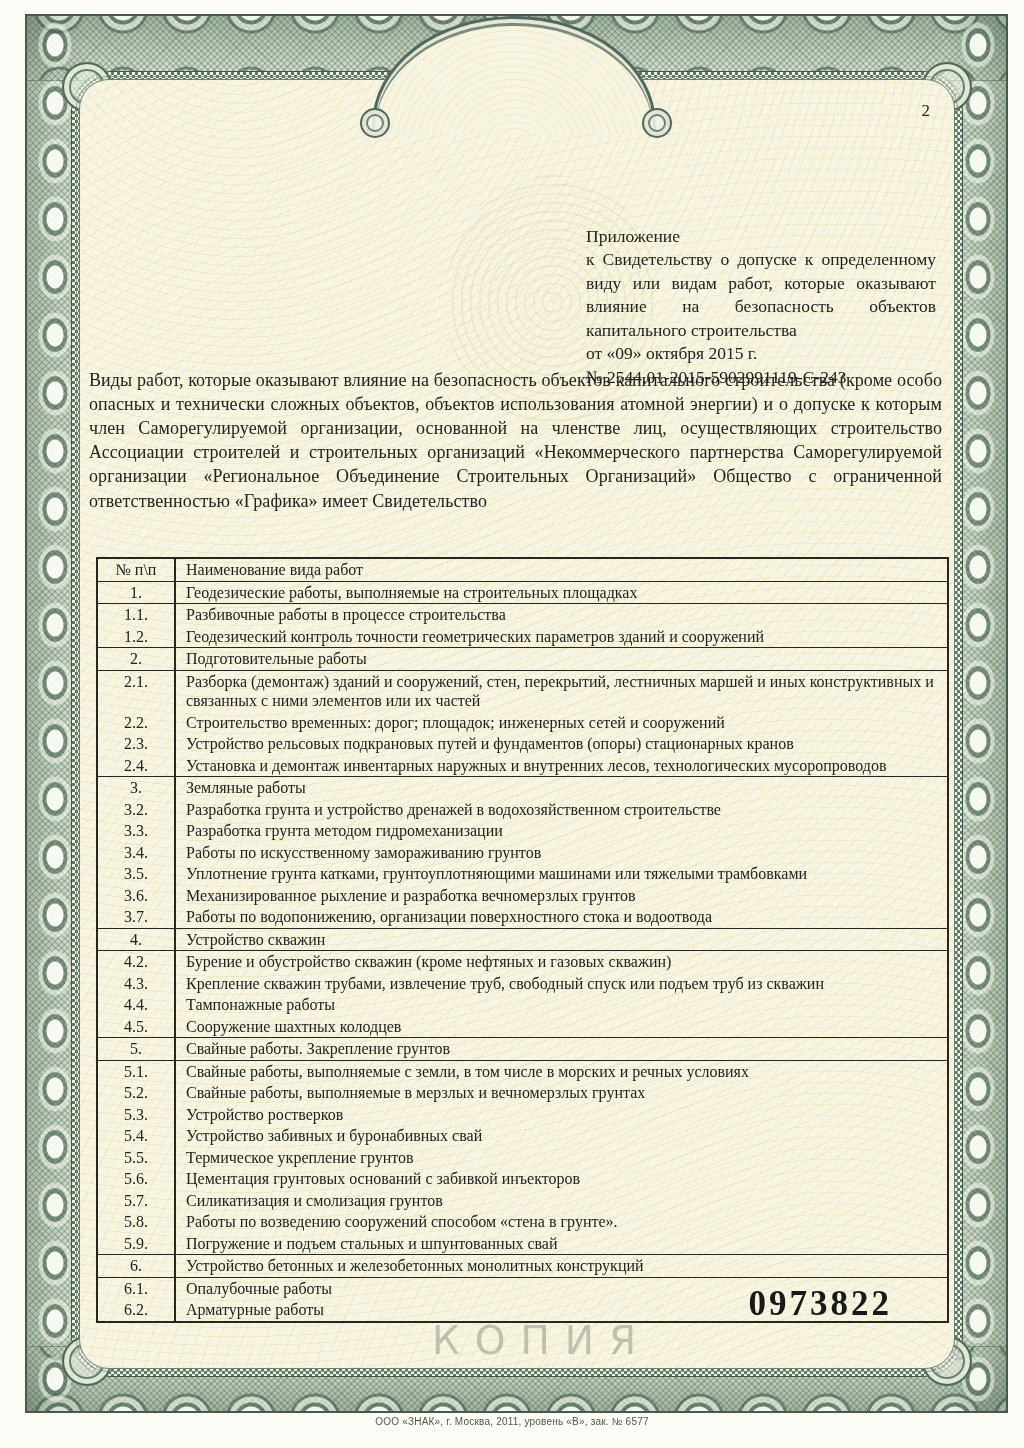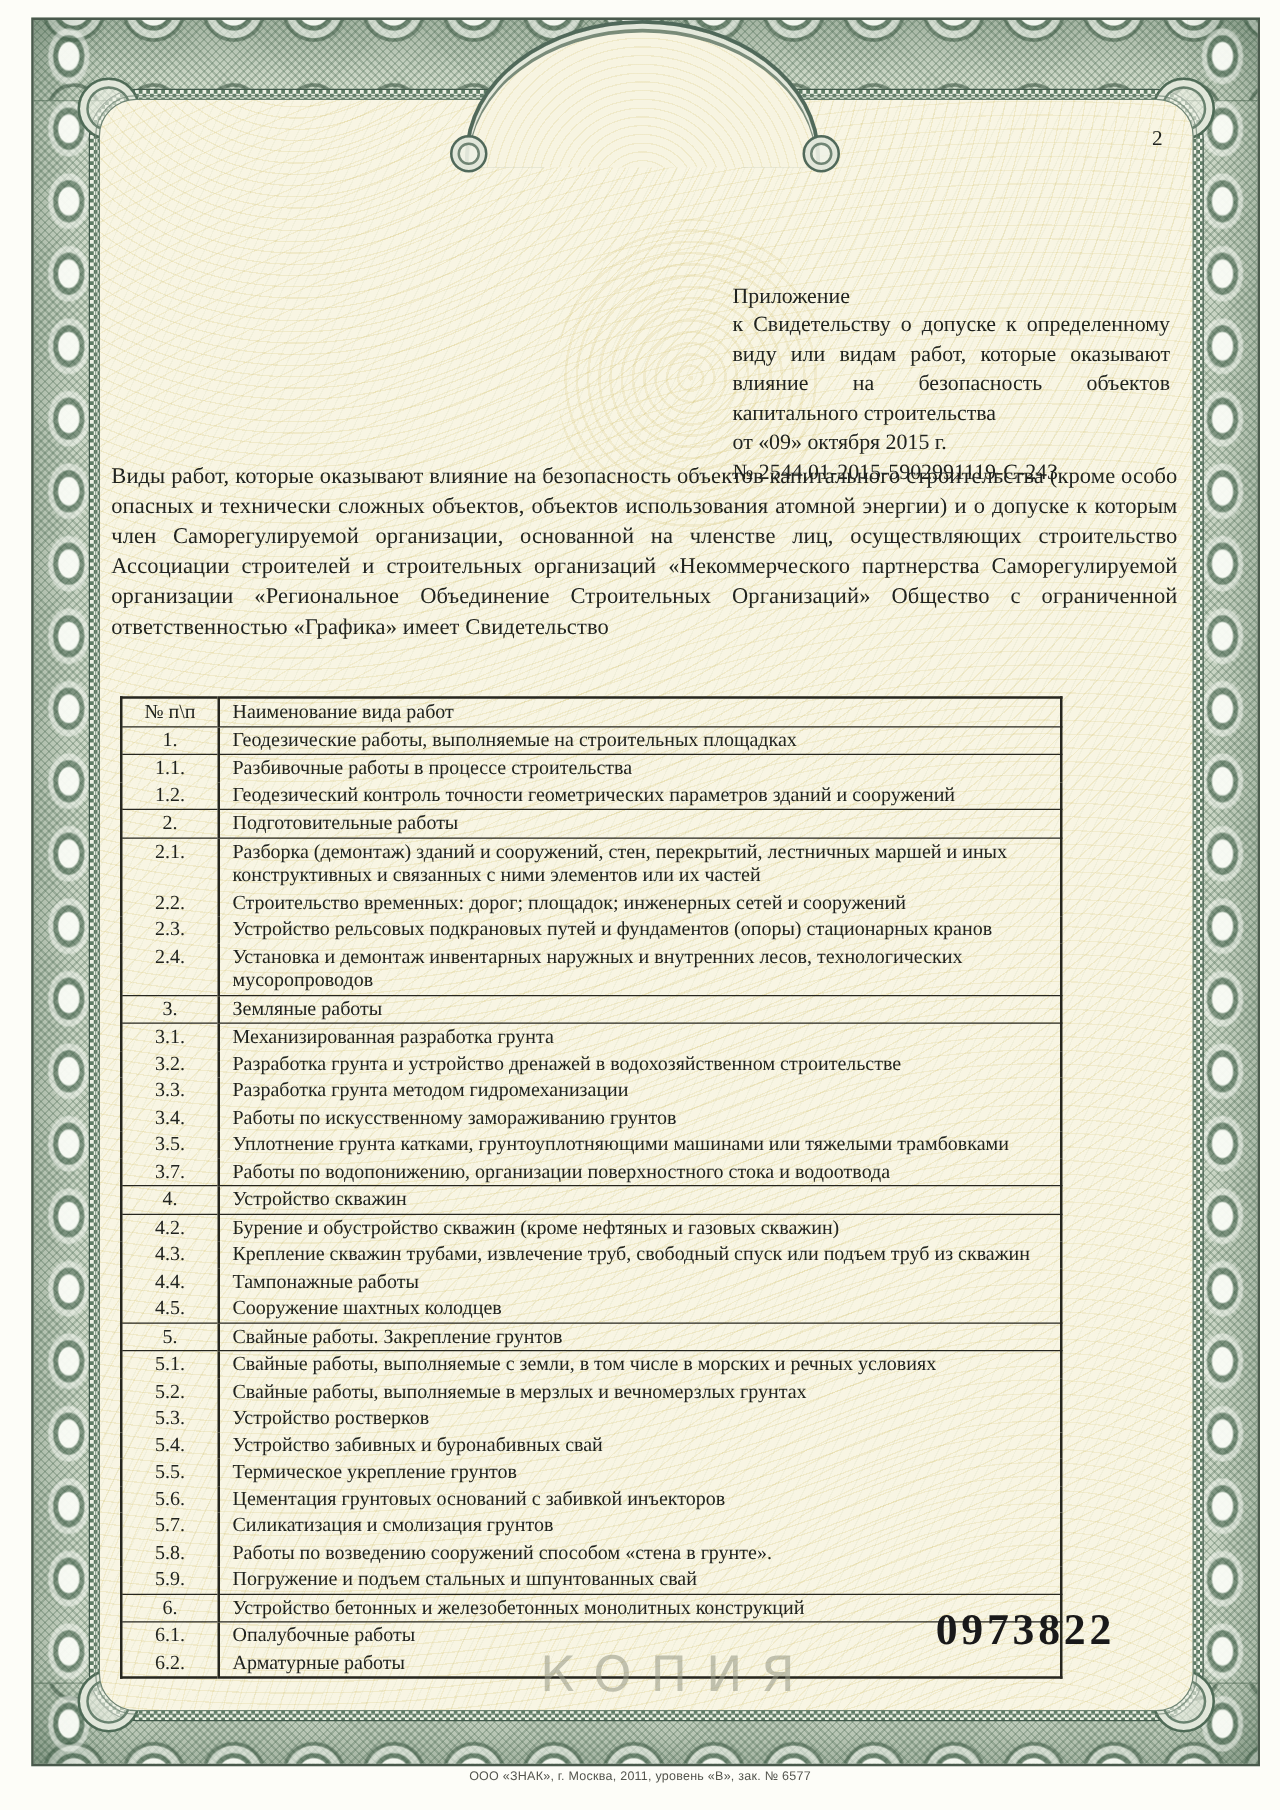--- a/index.html
+++ b/index.html
@@ -99,21 +99,21 @@
   .page-num{position:absolute;top:21px;right:24px;font-size:17px;}
   .doc-header{position:absolute;top:97px;left:506px;width:350px;font-size:17.5px;line-height:1.34;margin-top:48px;}
   .doc-header .j{text-align:justify;}
   .intro{
     position:absolute;top:288px;left:9px;width:853px;
     font-weight:normal;font-size:18px;line-height:1.34;text-align:justify;
     letter-spacing:.1px;
   }
   
   .works-table{
-    position:absolute;top:477px;left:16px;width:754px;
+    position:absolute;top:477px;left:16px;width:853px;
     border-collapse:collapse;table-layout:fixed;
     border:2px solid #26261f;
   }
   .works-table th,.works-table td{
     font-weight:normal;font-size:16px;line-height:19.5px;
     padding:1px 8px 1px 10px;vertical-align:top;text-align:left;
   }
   .works-table .num{width:72px;text-align:center;border-right:2px solid #26261f;padding:1px 2px;}
   .works-table thead tr{border-bottom:1.5px solid #26261f;}
   .works-table tr.sep{border-top:1.5px solid #26261f;}
@@ -209,24 +209,20 @@
   <tr>
     <td class="num">2.4.</td>
     <td>Установка и демонтаж инвентарных наружных и внутренних лесов, технологических мусоропроводов</td>
   </tr>
 
   <tr class="sep">
     <td class="num">3.</td>
     <td>Земляные работы</td>
   </tr>
 
-  <tr class="sep">
-    <td class="num">3.1.</td>
-    <td>Механизированная разработка грунта</td>
-  </tr>
 
   <tr>
     <td class="num">3.2.</td>
     <td>Разработка грунта и устройство дренажей в водохозяйственном строительстве</td>
   </tr>
 
   <tr>
     <td class="num">3.3.</td>
     <td>Разработка грунта методом гидромеханизации</td>
   </tr>
@@ -234,20 +230,24 @@
   <tr>
     <td class="num">3.4.</td>
     <td>Работы по искусственному замораживанию грунтов</td>
   </tr>
 
   <tr>
     <td class="num">3.5.</td>
     <td>Уплотнение грунта катками, грунтоуплотняющими машинами или тяжелыми трамбовками</td>
   </tr>
 
+  <tr>
+    <td class="num">3.6.</td>
+    <td>Механизированное рыхление и разработка вечномерзлых грунтов</td>
+  </tr>
 
   <tr>
     <td class="num">3.7.</td>
     <td>Работы по водопонижению, организации поверхностного стока и водоотвода</td>
   </tr>
 
   <tr class="sep">
     <td class="num">4.</td>
     <td>Устройство скважин</td>
   </tr>

